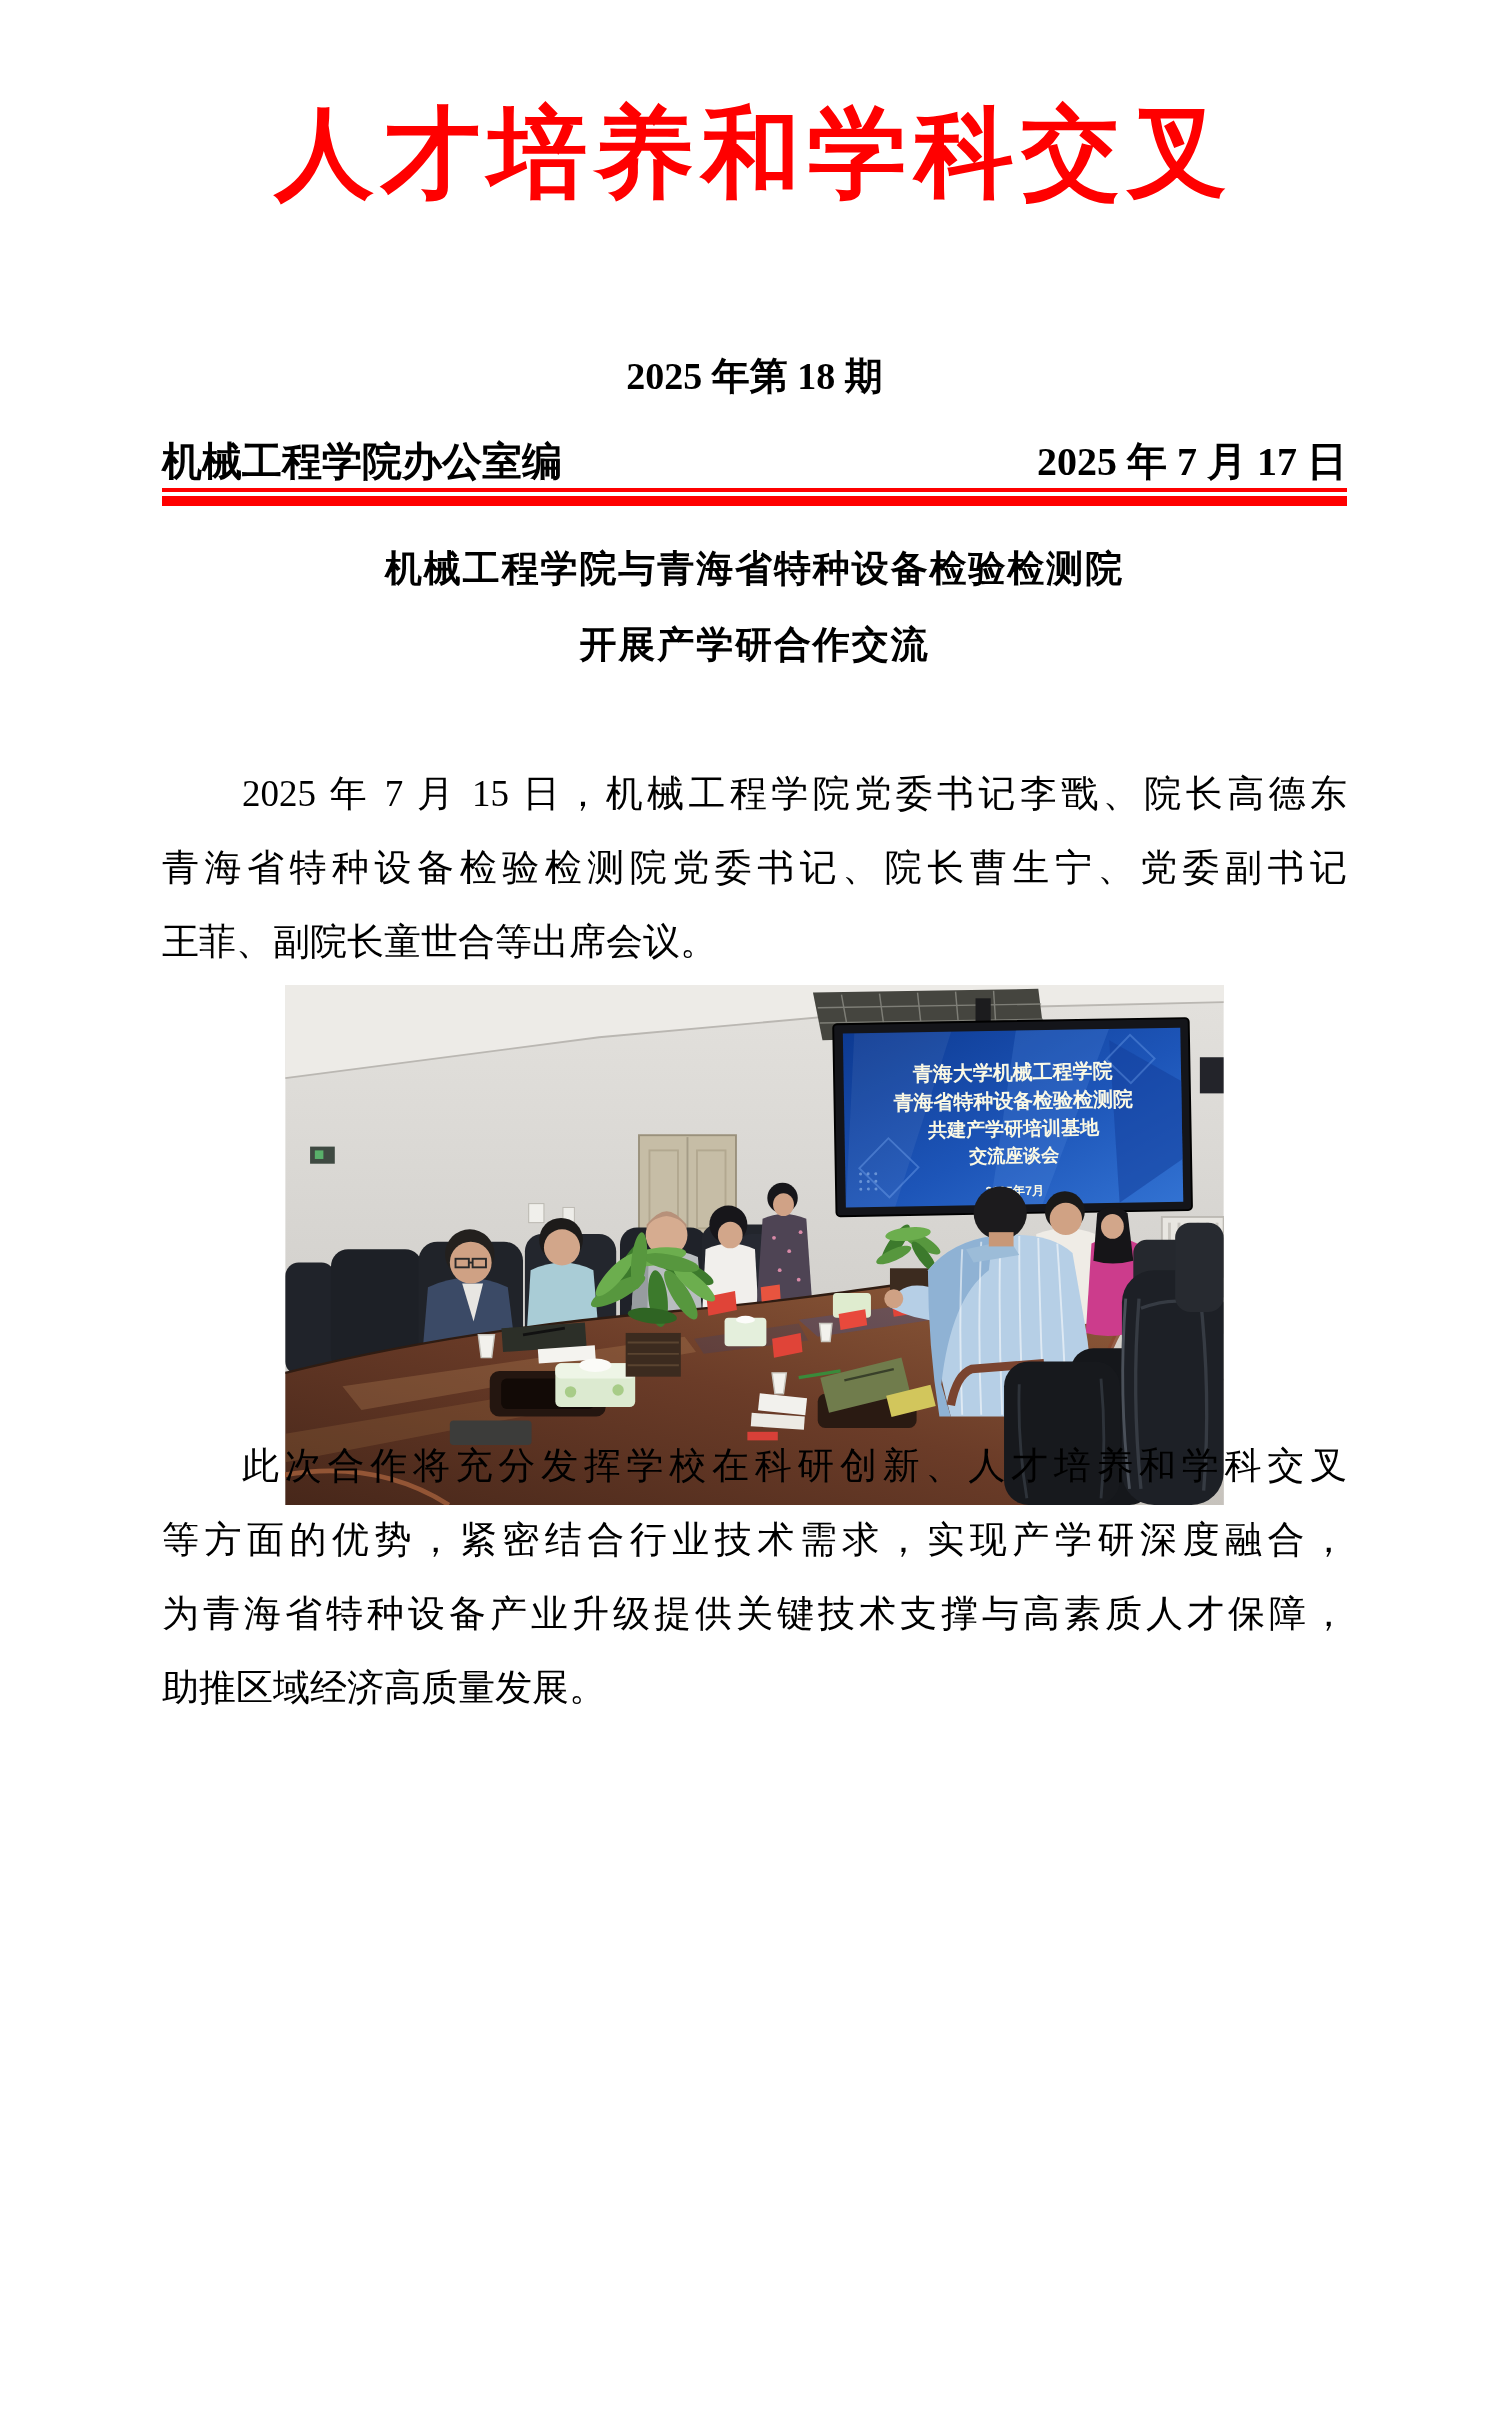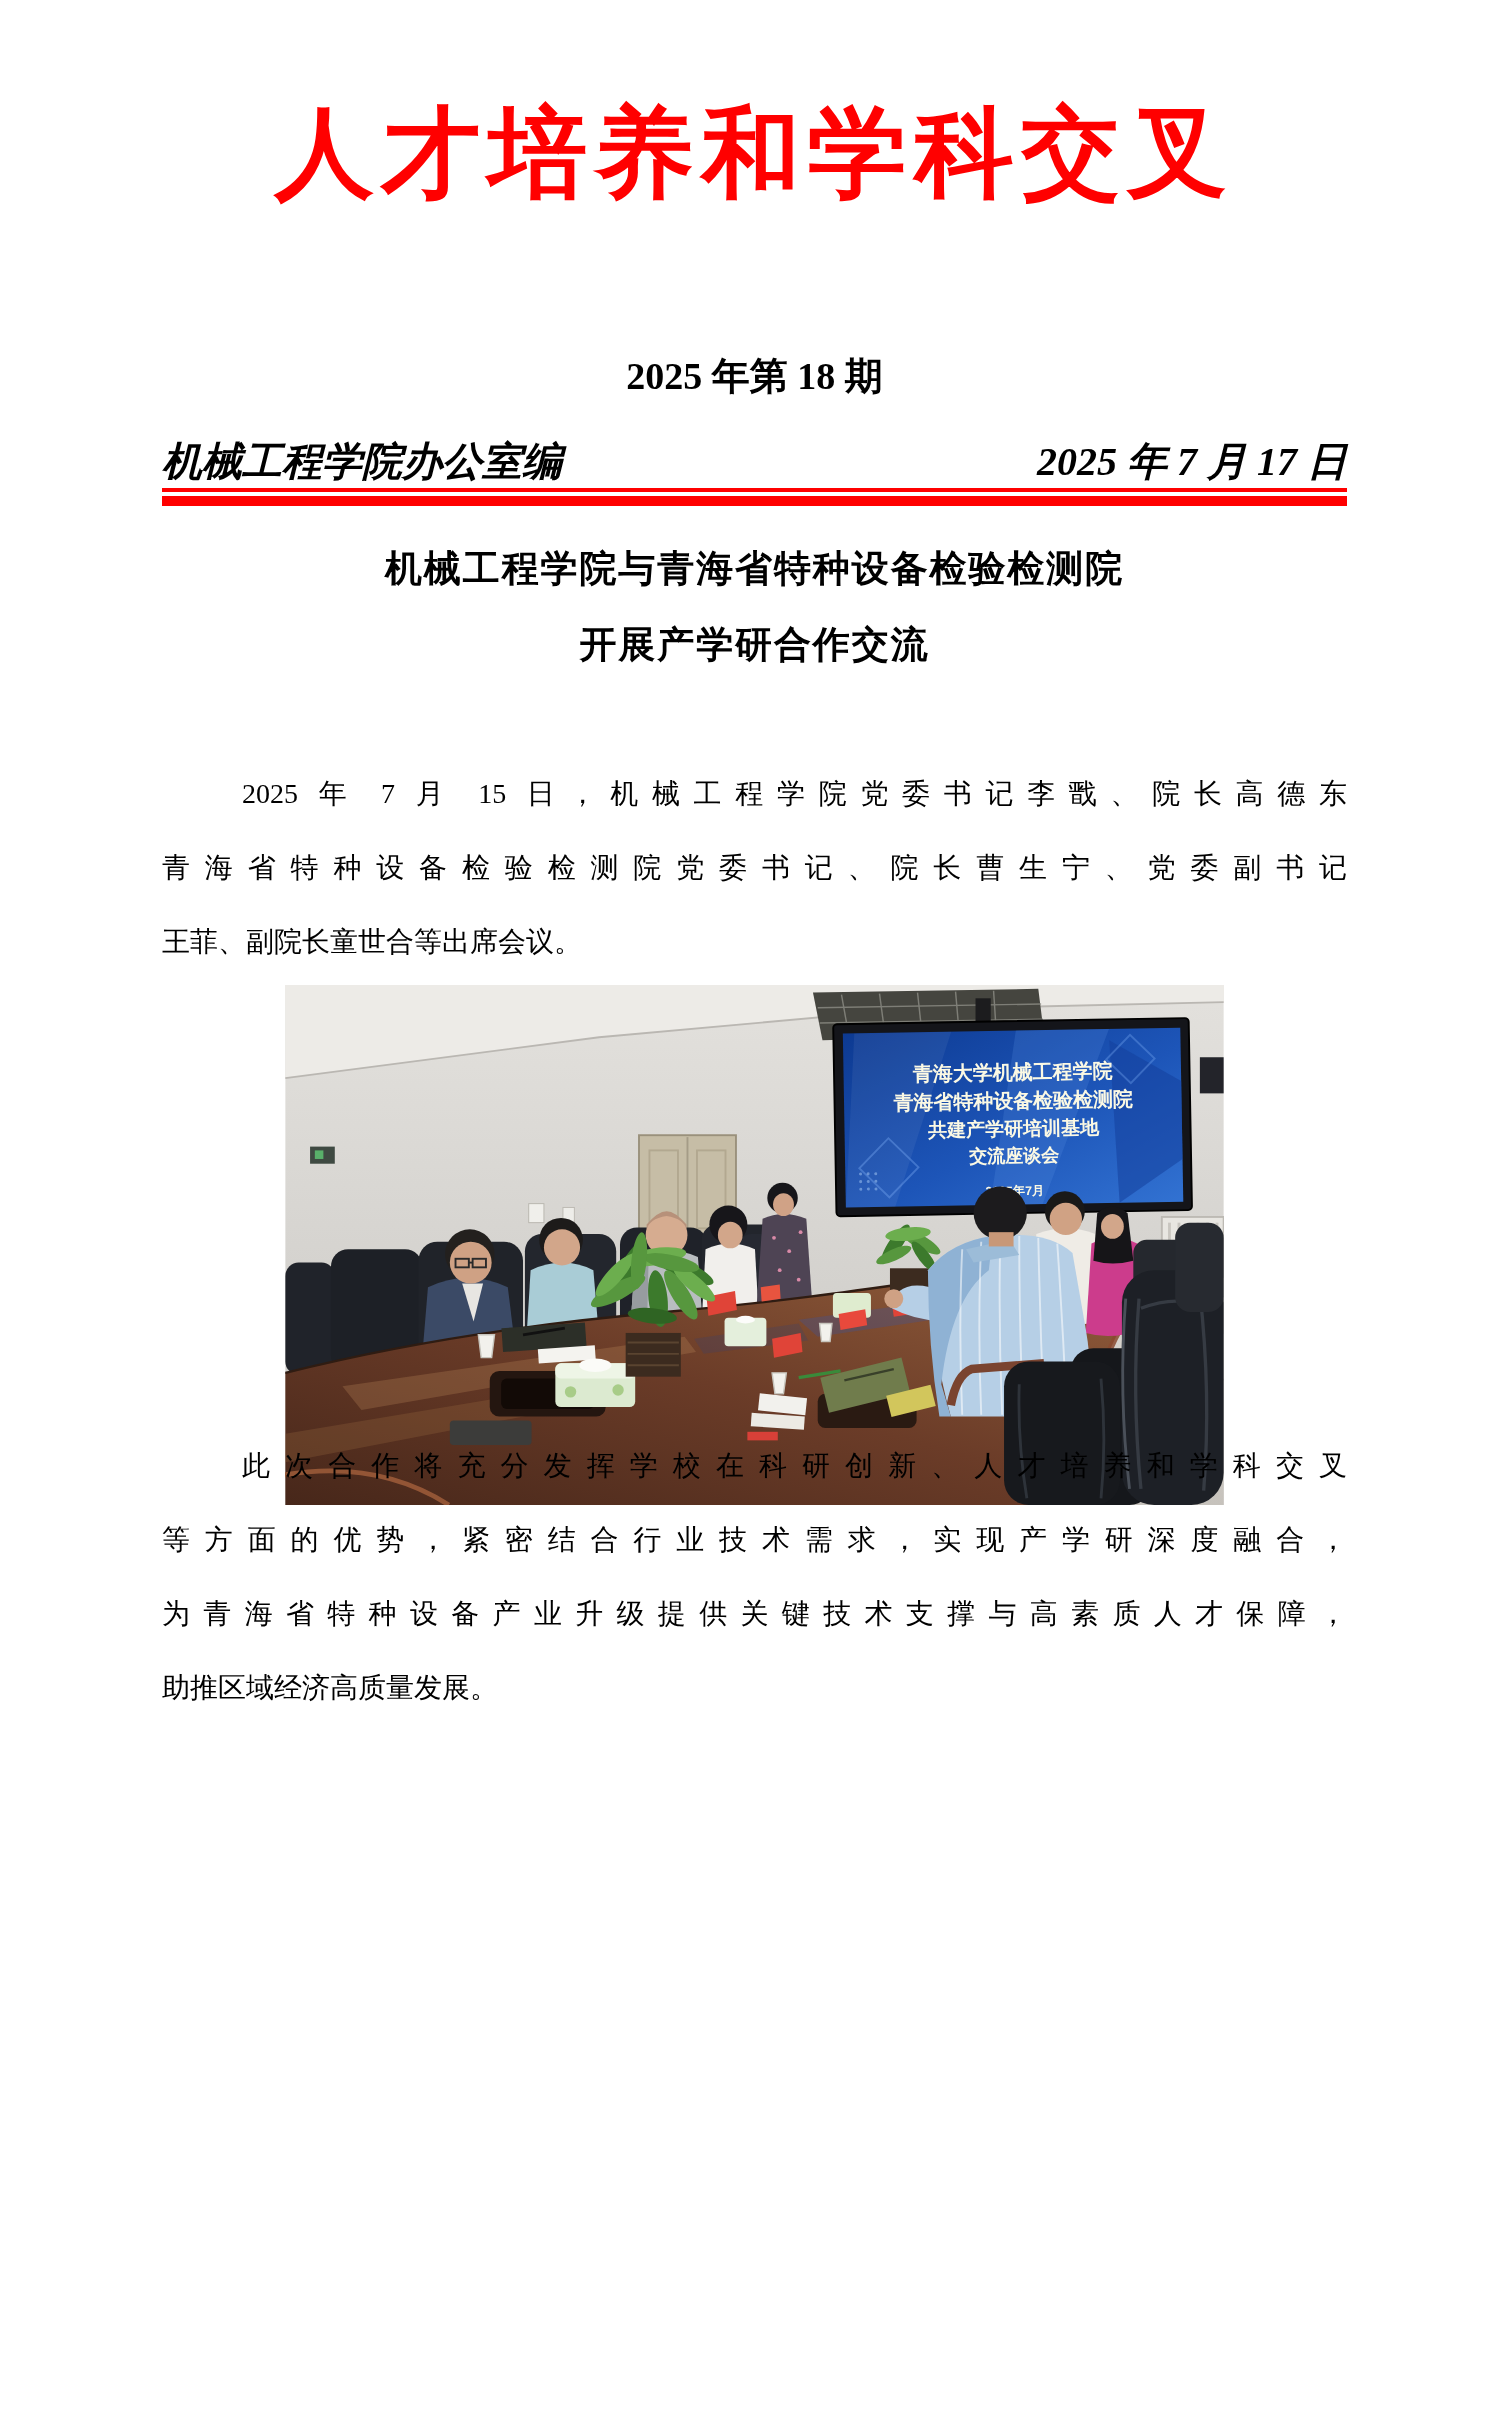--- a/index.html
+++ b/index.html
@@ -30,37 +30,36 @@
   }
   .pub-row{
     width:1185px;
     margin:42px auto 0 auto;
     display:flex;
     justify-content:space-between;
     align-items:baseline;
     font-size:40px;
     line-height:44px;
     font-weight:bold;
-    font-style:italic;
   }
   .rule{width:1185px;margin:0 auto;background:#ff0000;}
   .rule.thin{height:3.8px;margin-top:3.8px;}
   .rule.thick{height:9.5px;margin-top:4.8px;}
   .article-title{
     margin-top:25px;
     text-align:center;
     font-size:37px;
     line-height:76px;
     font-weight:bold;
     letter-spacing:1.9px;
   }
   .body-text{
     width:1185px;
     margin:0 auto;
-    font-size:28px;
+    font-size:37px;
     line-height:74px;
   }
   .body-text.first-block{margin-top:74px;}
   .body-text.after-photo{margin-top:44px;}
   .para{margin:0;}
   .line{
     text-align:justify;
     text-align-last:justify;
     white-space:nowrap;
   }

